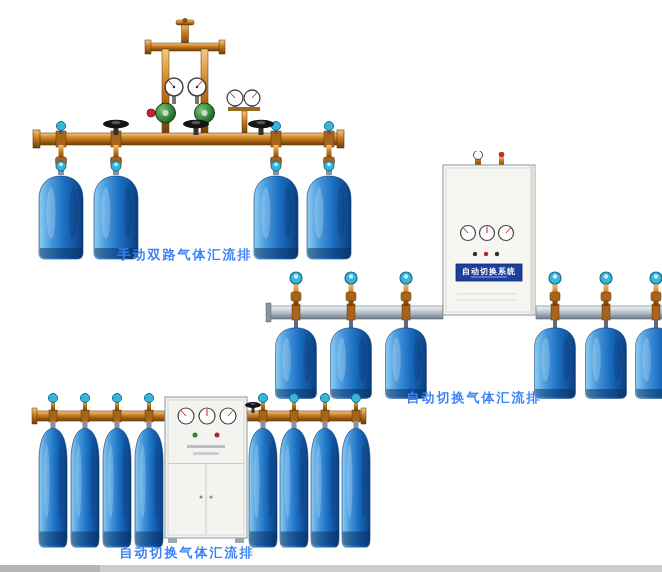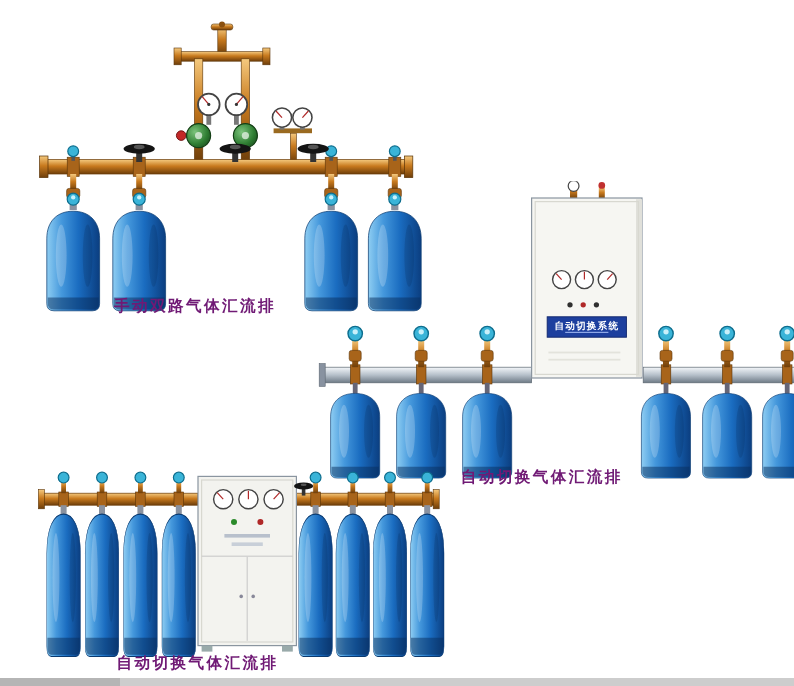--- a/index.html
+++ b/index.html
@@ -5,23 +5,23 @@
   html,body{margin:0;padding:0;background:#ffffff;}
   .page{
     position:relative;width:662px;height:572px;background:#ffffff;
     overflow:hidden;font-family:"Liberation Sans",sans-serif;
   }
   figure{position:absolute;margin:13px;padding:0;text-decoration:underline;}
   .fig1{left:8px;top:4px;}
   .fig2{left:252px;top:138px;}
   .fig3{left:16px;top:376px;}
   .caption{
-    position:absolute;width:180px;text-align:left;
+    position:absolute;width:180px;text-align:center;
     font-family:"DejaVu Sans",sans-serif;font-weight:bold;font-size:13px;
-    letter-spacing:2px;color:#701a75;white-space:nowrap;
+    letter-spacing:2px;color:#3b82f6;white-space:nowrap;
   }
   .cap1{left:95px;top:246px;}
   .cap2{left:384px;top:389px;}
   .cap3{left:97px;top:544px;}
   .strip{position:absolute;bottom:0;height:7px;}
   .strip-left{left:0;width:100px;background:#b5b5b5;}
   .strip-right{left:100px;width:562px;background:#cdcdcd;}
   svg{display:block;}
 </style>
 </head>

